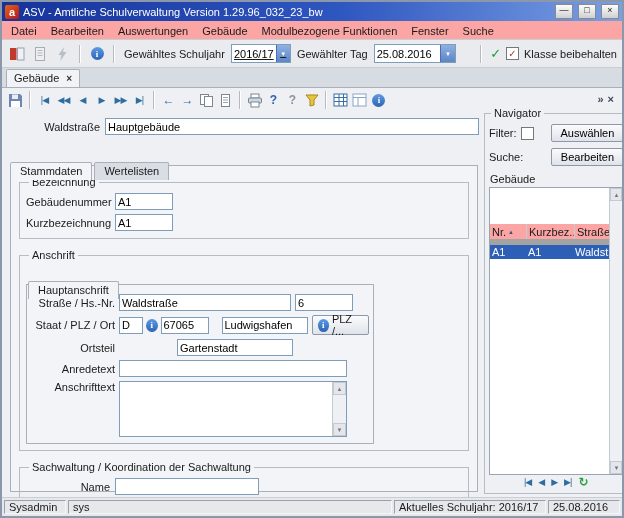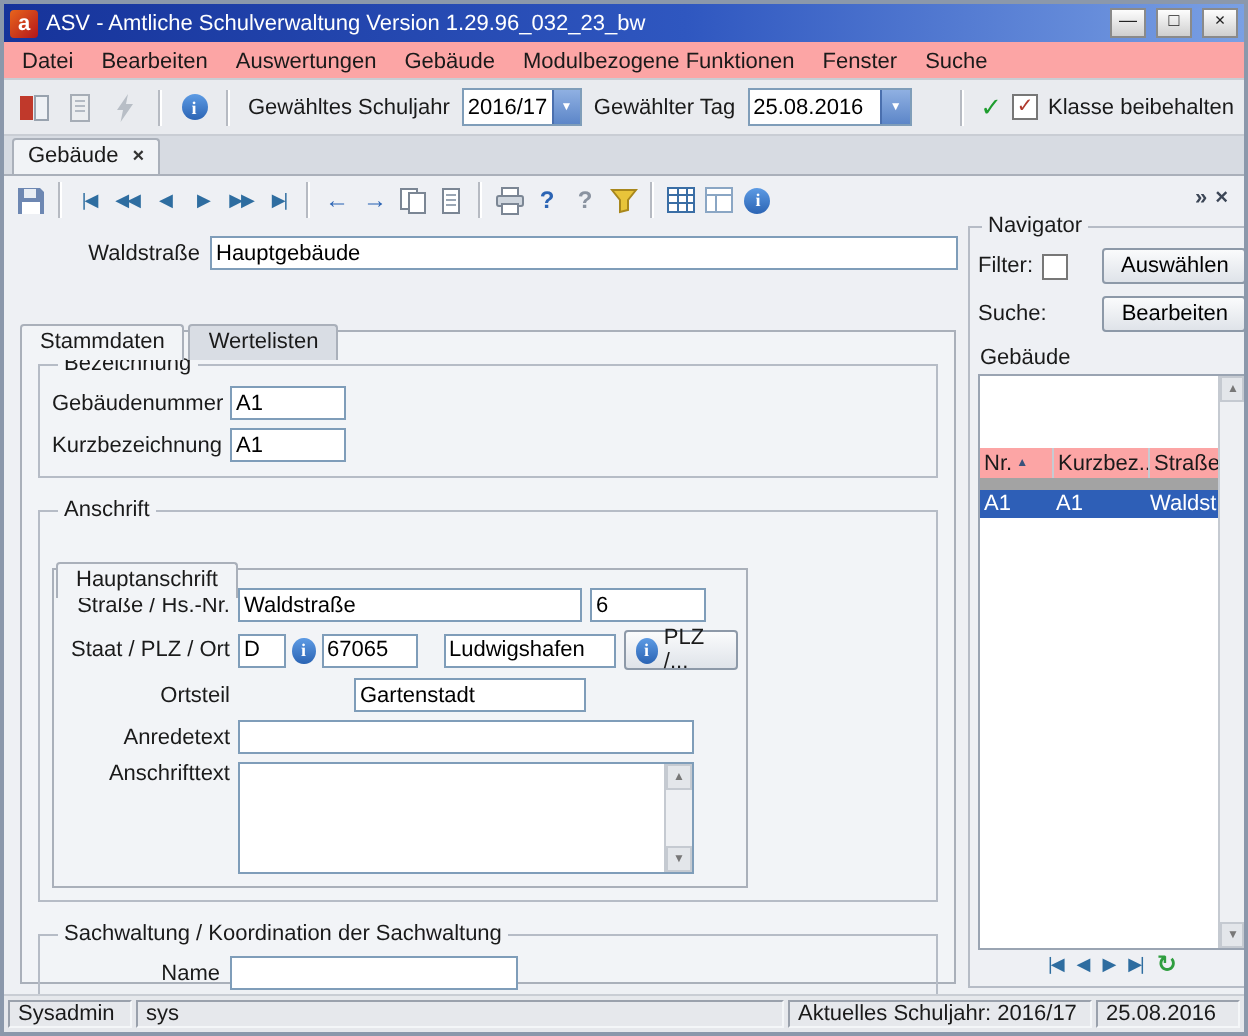--- a/index.html
+++ b/index.html
@@ -123,21 +123,21 @@
       <svg width="16" height="16" viewBox="0 0 16 16">
           <path d="M9 1 3.5 9h3l-1.2 6L11.5 6H8z" fill="#b8bec6"></path>
         </svg>
     </span>
     <span class="sep"></span>
     <span class="tbtn">
         <span class="info-circle">i</span>
       </span>
     <span class="sep"></span>
     <span class="tlabel">Gewähltes Schuljahr</span>
-    <span class="combo" style="width:58px;">
+    <span class="combo" style="width:58px;text-decoration:underline;">
       <input class="cval" style="width: 42px;" value="2016/17">
       <span class="drop">▼</span>
     </span>
     <span class="tlabel">Gewählter Tag</span>
     <span class="combo" style="width:80px;">
       <input class="cval" style="width: 64px;" value="25.08.2016">
       <span class="drop">▼</span>
     </span>
     <span style="margin-left:auto;display:flex;align-items:center;gap:5px;">
       <span class="sep"></span>

